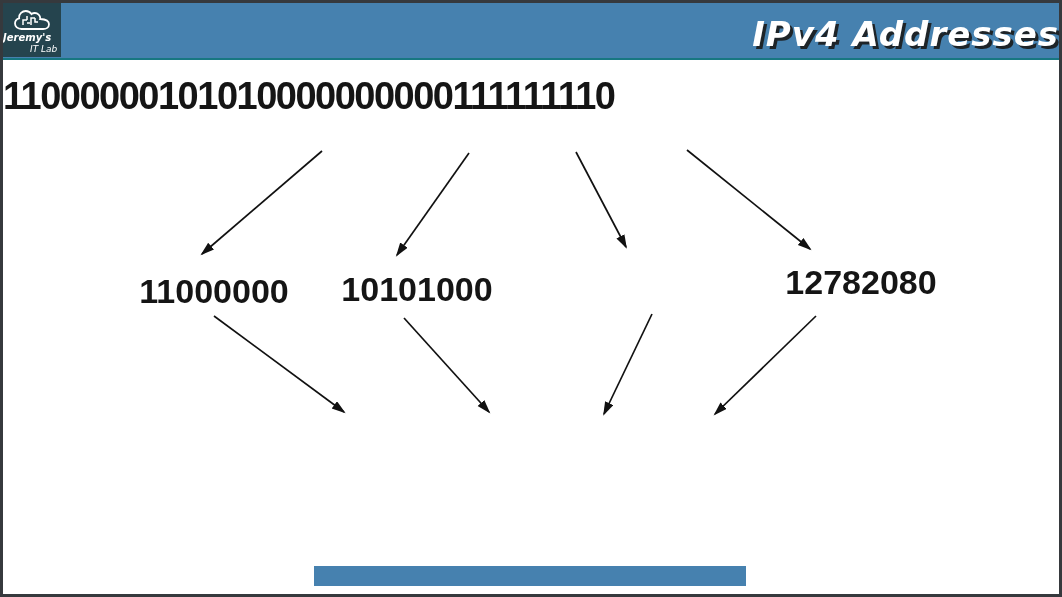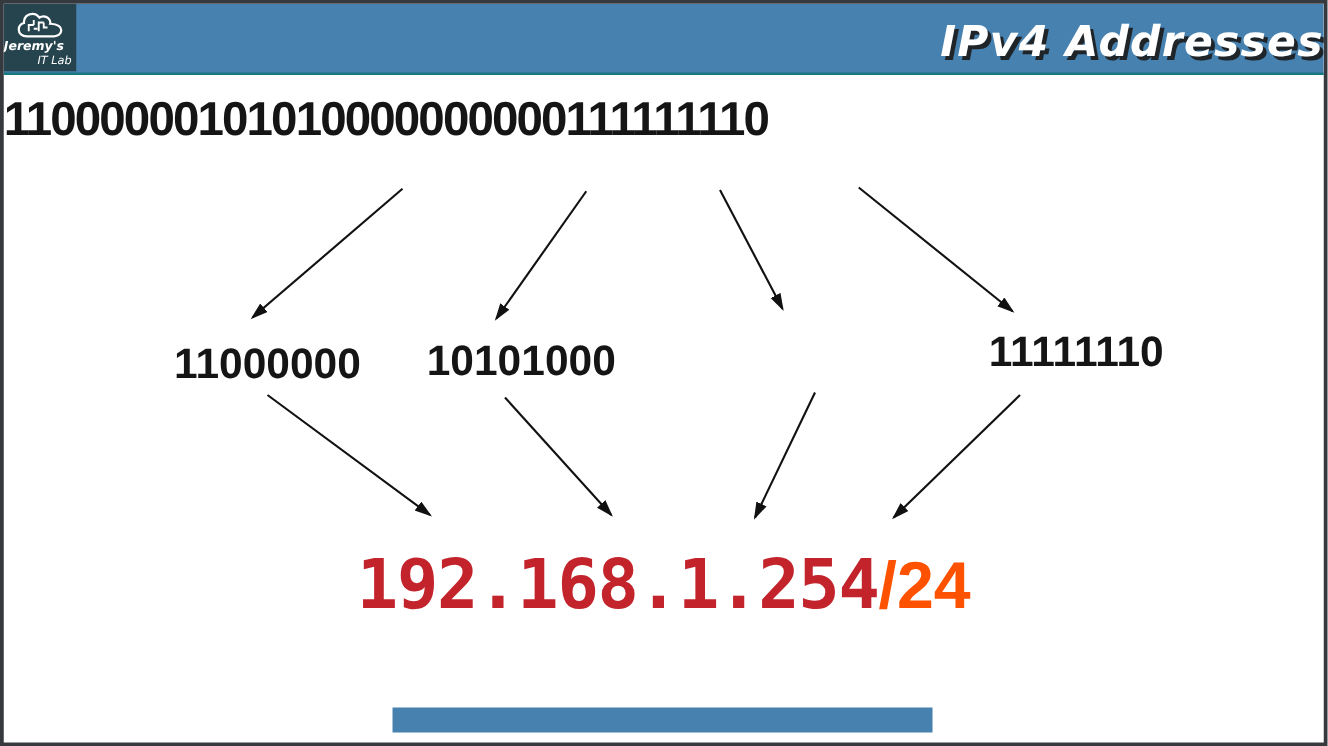--- a/index.html
+++ b/index.html
@@ -121,21 +121,18 @@
     <line x1="573" y1="149" x2="623" y2="244" marker-end="url(#ah)"></line>
     <line x1="684" y1="147" x2="807" y2="246" marker-end="url(#ah)"></line>
     <line x1="211" y1="313" x2="341" y2="409" marker-end="url(#ah)"></line>
     <line x1="401" y1="315" x2="486" y2="409" marker-end="url(#ah)"></line>
     <line x1="649" y1="311" x2="601" y2="411" marker-end="url(#ah)"></line>
     <line x1="813" y1="313" x2="712" y2="411" marker-end="url(#ah)"></line>
   </svg>
 
   <div class="octet" id="octet-0">11000000</div>
   <div class="octet" id="octet-1">10101000</div>
-  <div class="octet" id="octet-3">11111110</div>
+  <div class="octet" id="octet-3">12782080</div>
 
-  <div class="ip-row">
-    <span class="ip-red">192.168.1.254</span><span class="ip-prefix">/24</span>
-  </div>
 
   <div class="progress-bar"></div>
 
 </div>
 
 </body></html>

